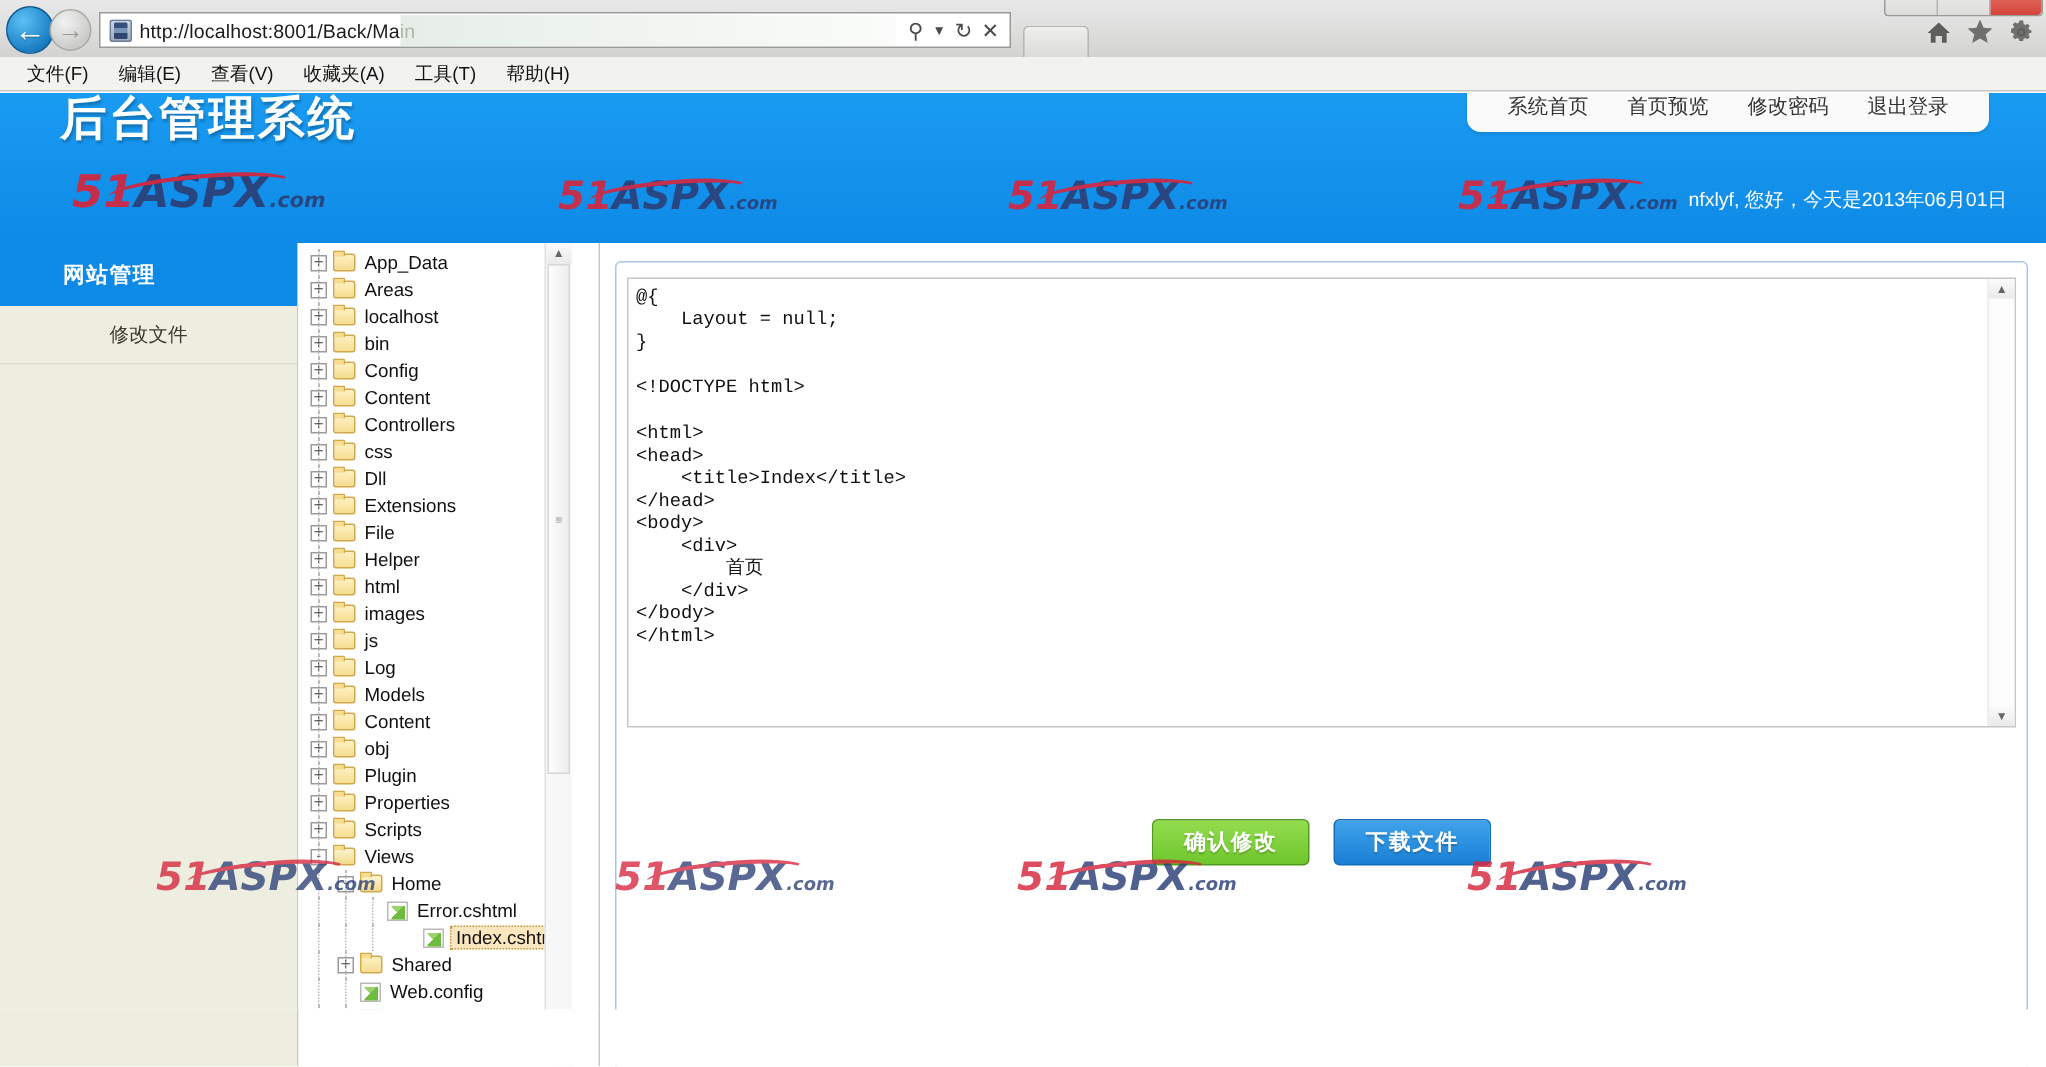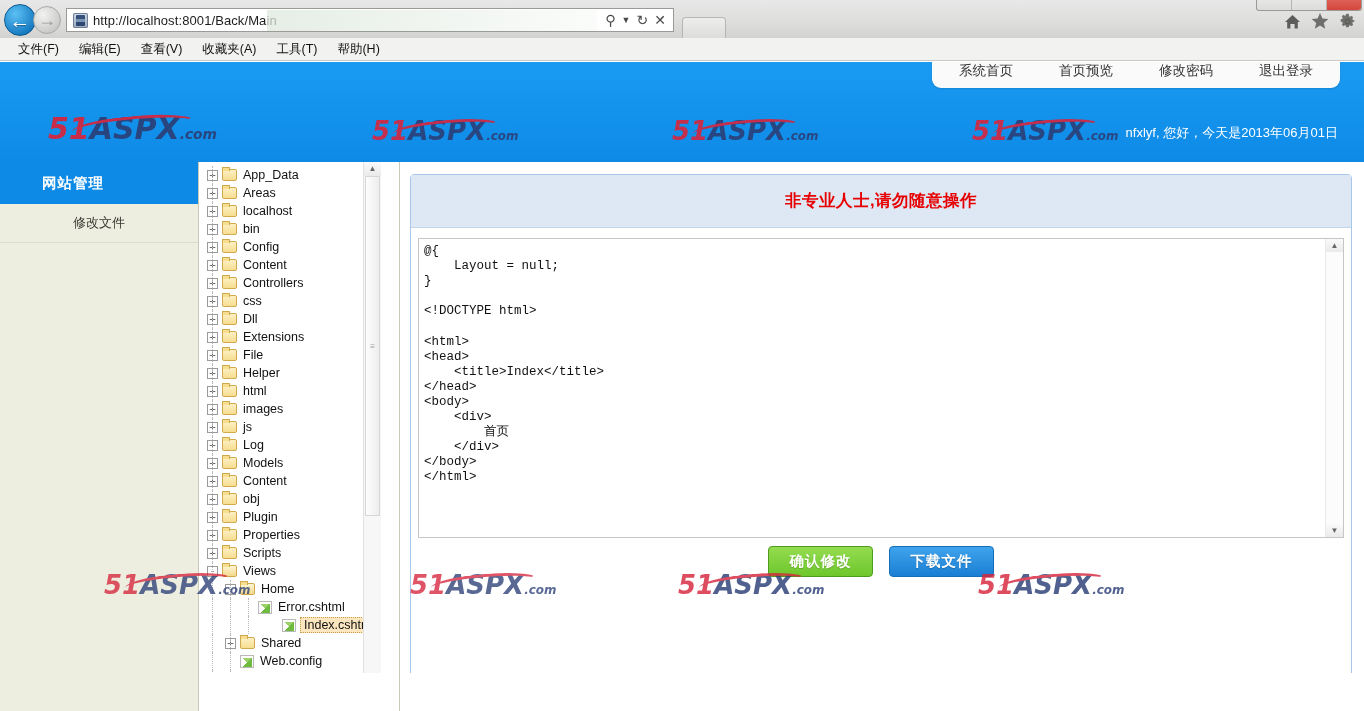--- a/index.html
+++ b/index.html
@@ -115,25 +115,24 @@
     background:linear-gradient(180deg,#1a9bf2 0%,#0d8ae6 100%);
     overflow:hidden;
   }
   .brand{
     position:absolute;left:40px;top:-4px;
     font-size:31px;font-weight:bold;color:#fff;letter-spacing:2px;
     text-shadow:1px 2px 2px rgba(0,0,0,.25);
     font-family:"DejaVu Sans","Liberation Sans",sans-serif;
   }
   .topnav{
-    position:absolute;right:24px;top:-8px;height:34px;
+    position:absolute;right:38px;top:-8px;height:34px;
     background:#fafafa;border-radius:0 0 9px 9px;
     display:flex;align-items:center;padding:0 14px;
     box-shadow:0 1px 2px rgba(0,0,0,.12);
-    gap:20px;
   }
   .topnav a{
     font-size:13.5px;color:#333;text-decoration:none;padding:0 13px;white-space:nowrap;
   }
   .greeting{
     position:absolute;right:26px;top:62px;
     font-size:13px;color:#ffffff;white-space:nowrap;
   }
 
   .body-row{position:relative;width:1364px;height:549px;}
@@ -351,20 +350,21 @@
     <div class="mi">编辑(E)</div>
     <div class="mi">查看(V)</div>
     <div class="mi">收藏夹(A)</div>
     <div class="mi">工具(T)</div>
     <div class="mi">帮助(H)</div>
   </div>
 
   <div class="page">
 
     <div class="site-header">
+      <div class="brand">后台管理系统</div>
 
       <div class="topnav">
         <a>系统首页</a>
         <a>首页预览</a>
         <a>修改密码</a>
         <a>退出登录</a>
       </div>
 
       <div class="greeting">nfxlyf, 您好，今天是2013年06月01日</div>
 
@@ -587,21 +587,20 @@
 
         <div class="tree-hscroll">
           <div class="sb-arrow" style="position:absolute;left:0;top:0;width:14px;height:17px;">◀</div>
           <div class="sb-thumb" style="position:absolute;left:16px;top:1px;width:114px;height:15px;">⋮</div>
           <div class="sb-arrow" style="position:absolute;right:0;top:0;width:14px;height:17px;">▶</div>
         </div>
       </div>
 
       <div class="main">
         <div class="panel">
-          <div class="panel-title">非专业人士,请勿随意操作</div>
 
           <div class="editor">
             <div class="code">@{
     Layout = null;
 }
 
 &lt;!DOCTYPE html&gt;
 
 &lt;html&gt;
 &lt;head&gt;

